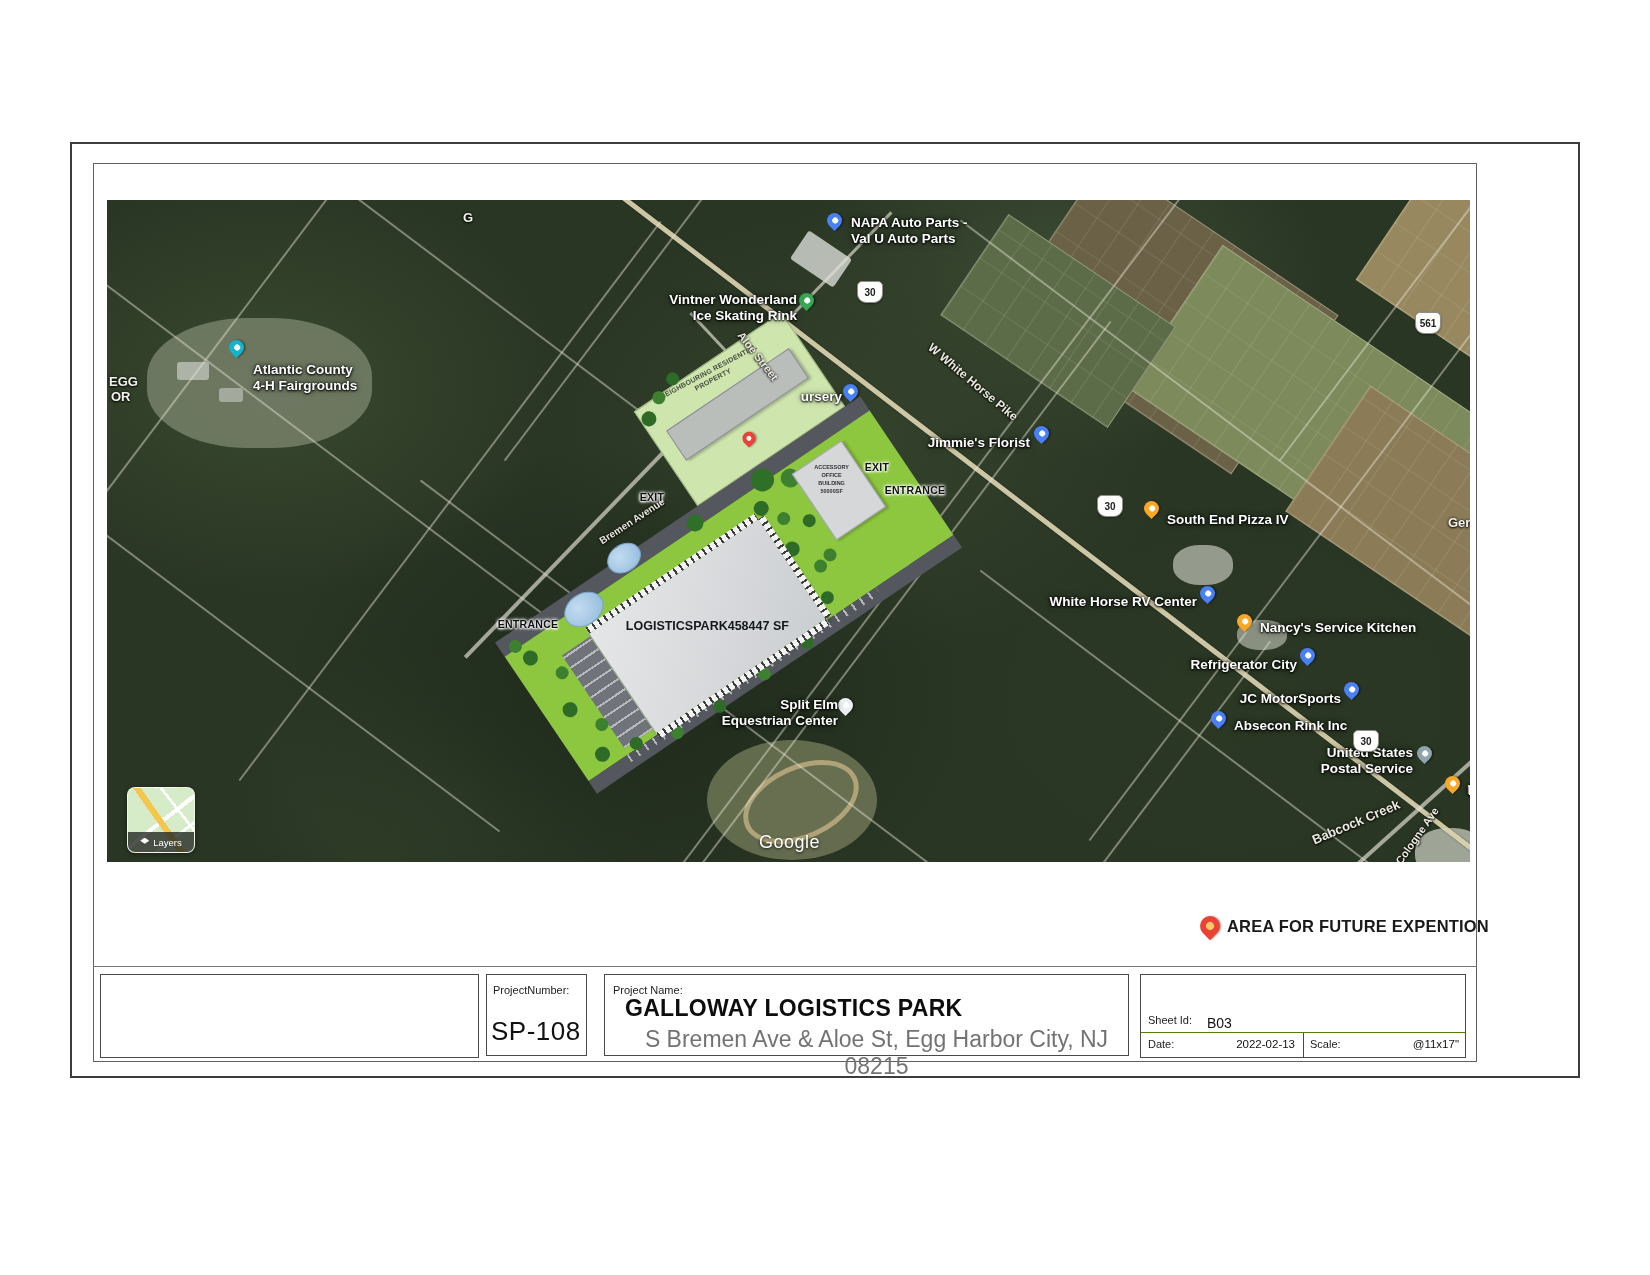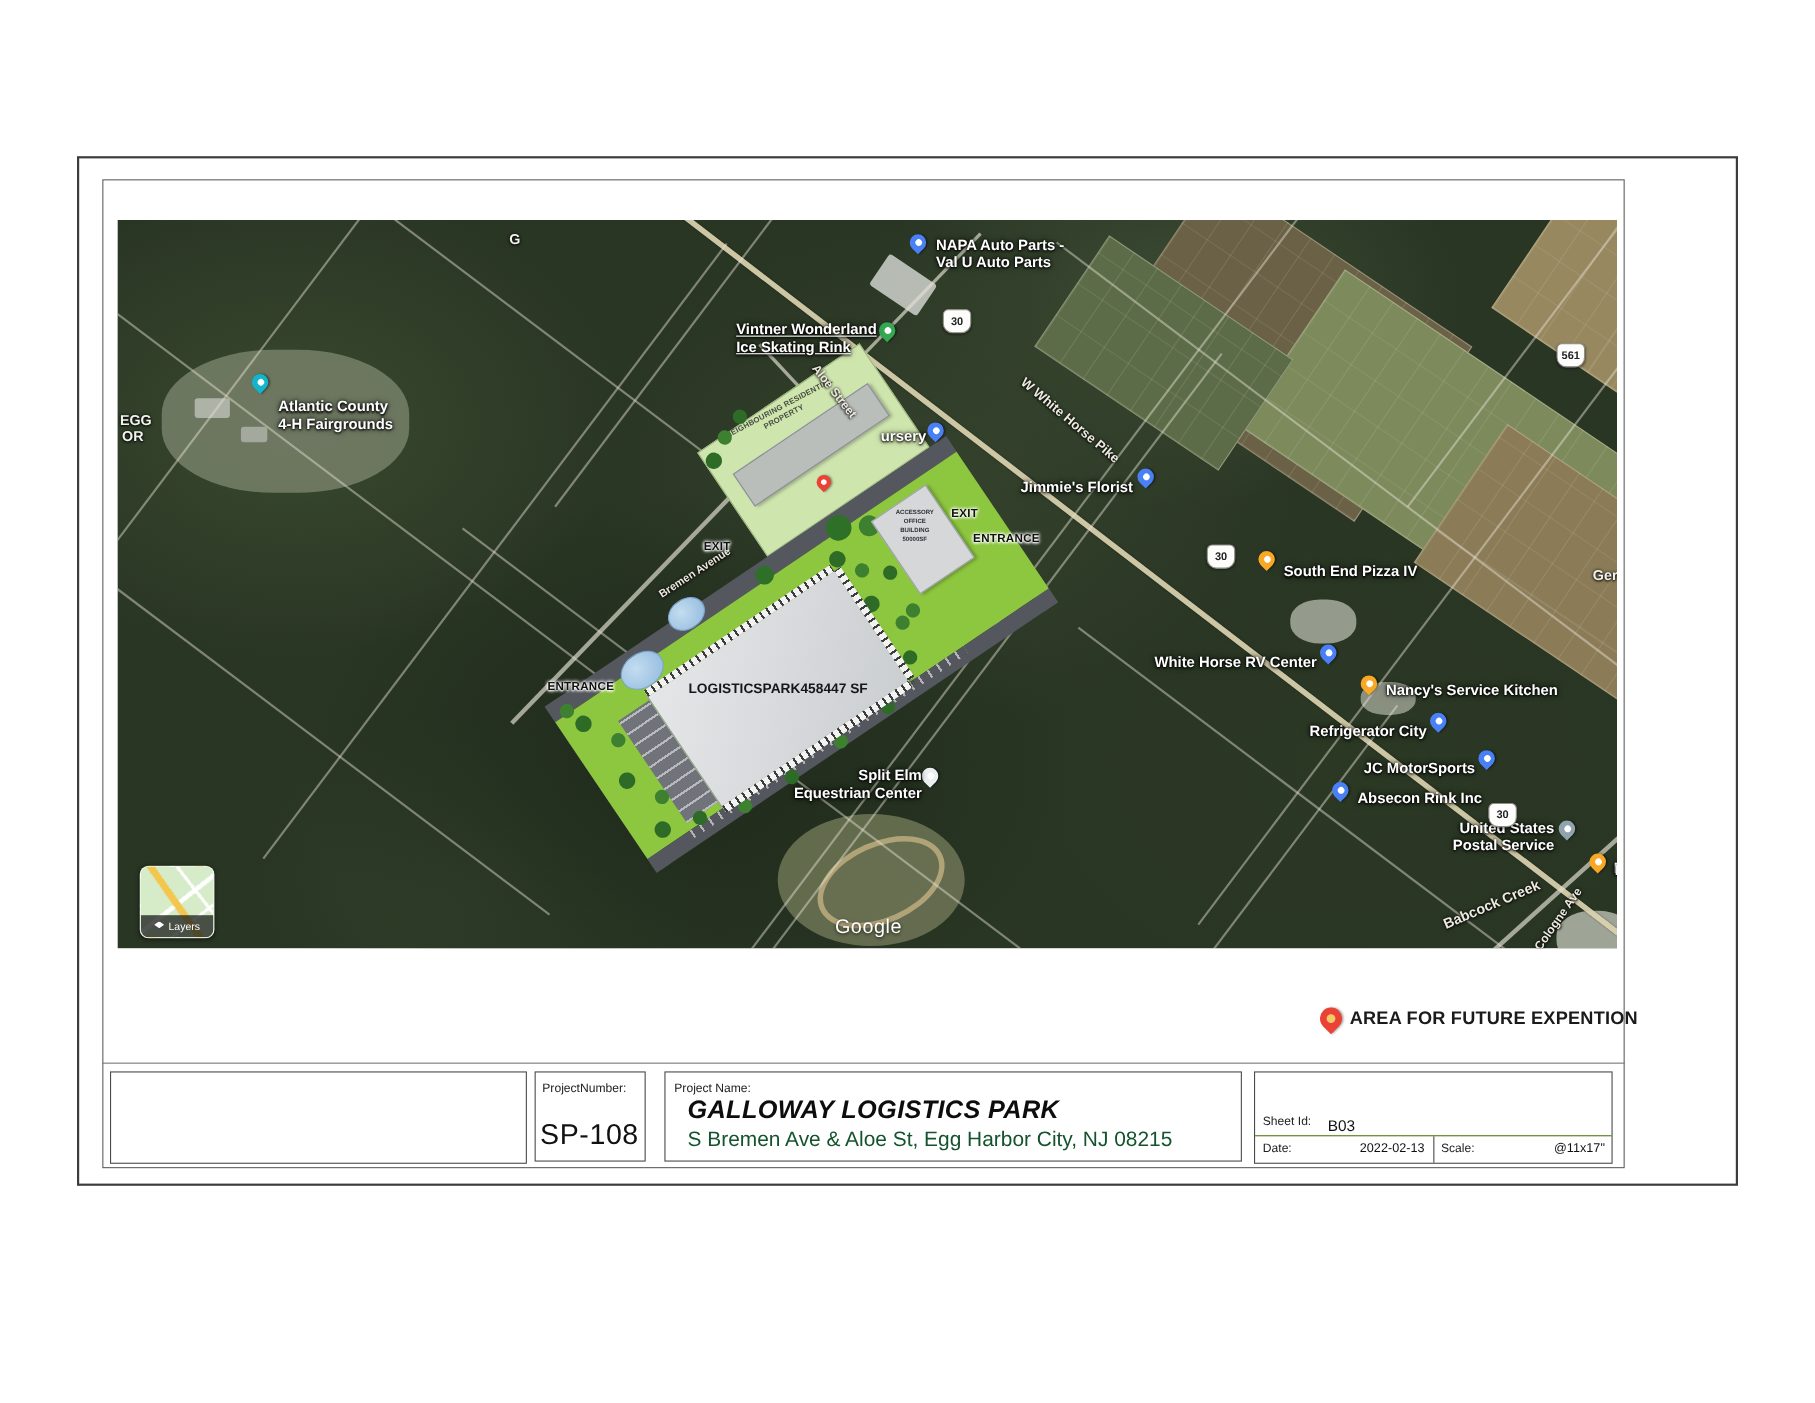--- a/index.html
+++ b/index.html
@@ -110,22 +110,22 @@
   .legend-text{font-size:16.5px;font-weight:bold;color:#1a1a1a;letter-spacing:.2px;}
 
   
   .tb-divider{position:absolute;left:93px;top:966px;width:1384px;height:0;border-top:1px solid #777;}
   .tb-box{position:absolute;top:974px;height:82px;border:1px solid #4a4a4a;background:#fff;}
   .tb-label{font-size:11px;color:#222;}
   #tb-a{left:100px;width:377px;}
   #tb-b{left:486px;width:101px;padding:5px 0 0 6px;box-sizing:border-box;}
   #tb-b .tb-value{position:absolute;left:4px;bottom:8px;font-size:26px;color:#111;letter-spacing:.5px;}
   #tb-c{left:604px;width:525px;padding:5px 0 0 8px;box-sizing:border-box;}
-  #tb-c .tb-name{position:absolute;left:20px;top:20px;font-size:23px;font-weight:bold;color:#0d0d0d;letter-spacing:.3px;font-style:italic;}
-  #tb-c .tb-addr{position:absolute;left:20px;top:51px;font-size:19px;color:#14532d;}
+  #tb-c .tb-name{position:absolute;left:20px;top:20px;font-size:23px;font-weight:bold;color:#0d0d0d;letter-spacing:.3px;}
+  #tb-c .tb-addr{position:absolute;left:20px;top:51px;font-size:23px;color:#737373;text-align:center;}
   #tb-d{left:1140px;width:324px;}
   .tb-row1{position:absolute;left:0;top:0;width:100%;height:34px;border-bottom:1px solid #4a4a4a;box-sizing:border-box;}
   .tb-row1 .r1l{position:absolute;left:7px;top:4px;}
   .tb-row1 .r1v{position:absolute;left:7px;top:19px;font-size:12.5px;color:#111;}
   .tb-row2{position:absolute;left:0;top:34px;width:100%;height:24px;border-bottom:1px solid #4d7c0f;box-sizing:border-box;}
   .tb-row2 .r2l{position:absolute;left:7px;top:5px;}
   .tb-row2 .r2v{position:absolute;left:66px;top:6px;font-size:14px;color:#111;}
   .tb-row3{position:absolute;left:0;top:58px;width:100%;height:24px;box-sizing:border-box;}
   .tb-row3 .r3dl{position:absolute;left:7px;top:5px;}
   .tb-row3 .r3dv{position:absolute;right:170px;top:5px;font-size:11.5px;color:#111;}
@@ -209,21 +209,21 @@
       <span class="s-pin" id="site-red-pin" style="left: 332px; top: 108px; background: rgb(234, 67, 53);"></span>
     </div>
 
     <div id="poi-layer">
         <div class="poi-pin" style="left: 720px; top: 13px; background: rgb(74, 128, 245);"></div>
         <div class="poi-label" style="top: 31px; left: 744px;">
           <div>NAPA Auto Parts -</div>
           <div>Val U Auto Parts</div>
         </div>
         <div class="poi-pin" style="left: 692px; top: 93px; background: rgb(52, 168, 83);"></div>
-        <div class="poi-label" style="top: 108px; right: 673px;  text-decoration: underline;">
+        <div class="poi-label" style="top: 108px; right: 673px; text-align: right;">
           <div>Vintner Wonderland</div>
           <div>Ice Skating Rink</div>
         </div>
         <div class="poi-pin" style="left: 122px; top: 140px; background: rgb(18, 181, 203);"></div>
         <div class="poi-label" style="top: 162px; left: 146px; margin-top: 16px;">
           <div>Atlantic County</div>
           <div>4-H Fairgrounds</div>
         </div>
         <div class="poi-pin" style="left: 736px; top: 184px; background: rgb(74, 128, 245);"></div>
         <div class="poi-label" style="top: 197px; right: 628px; text-align: right;">

